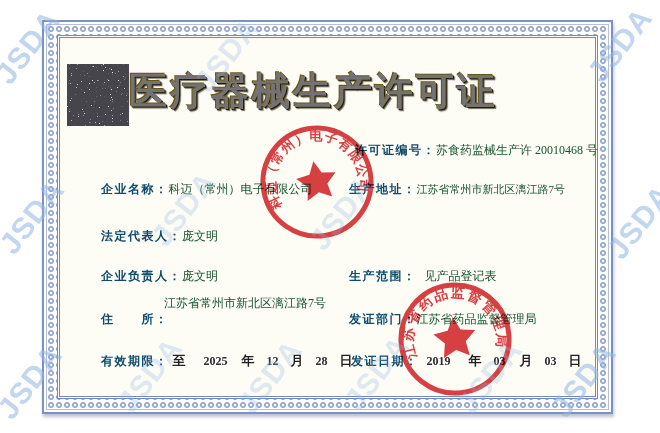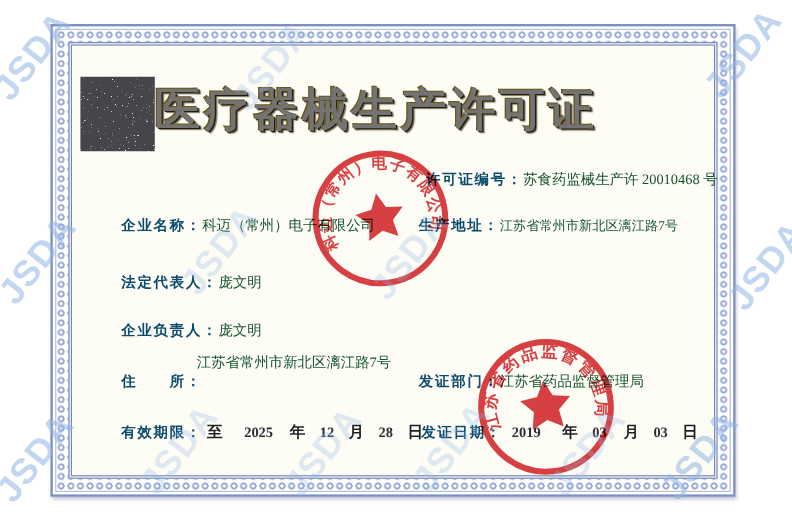--- a/index.html
+++ b/index.html
@@ -90,20 +90,23 @@
           <span class="lbl">生产地址：</span><span class="val val-sm">江苏省常州市新北区漓江路7号</span>
         </div>
 
         <div class="row" style="left:41px;top:188px;">
           <span class="lbl">法定代表人：</span><span class="val">庞文明</span>
         </div>
 
         <div class="row" style="left:41px;top:228px;">
           <span class="lbl">企业负责人：</span><span class="val">庞文明</span>
         </div>
+        <div class="row" style="left:289px;top:228px;">
+          <span class="lbl">生产范围：</span><span class="val sp8">见产品登记表</span>
+        </div>
 
         <div class="row" style="left:104px;top:255px;">
           <span class="val">江苏省常州市新北区漓江路7号</span>
         </div>
         <div class="row" style="left:41px;top:271px;">
           <span class="lbl">住　　所：</span>
         </div>
 
         <div class="row" style="left:289px;top:271px;">
           <span class="lbl">发证部门：</span><span class="val">江苏省药品监督管理局</span>

